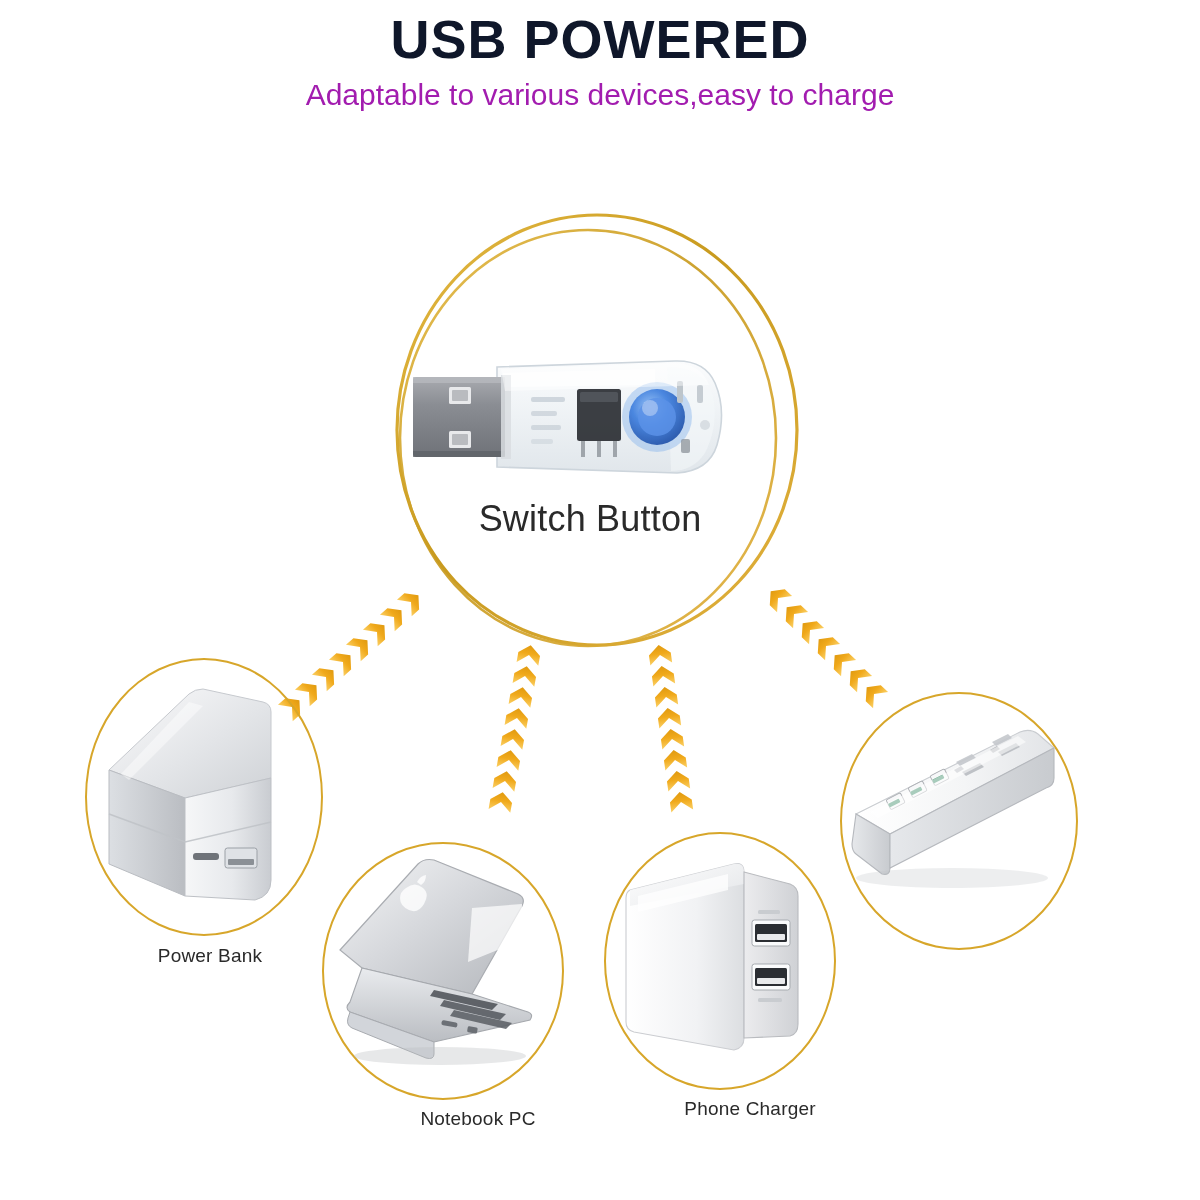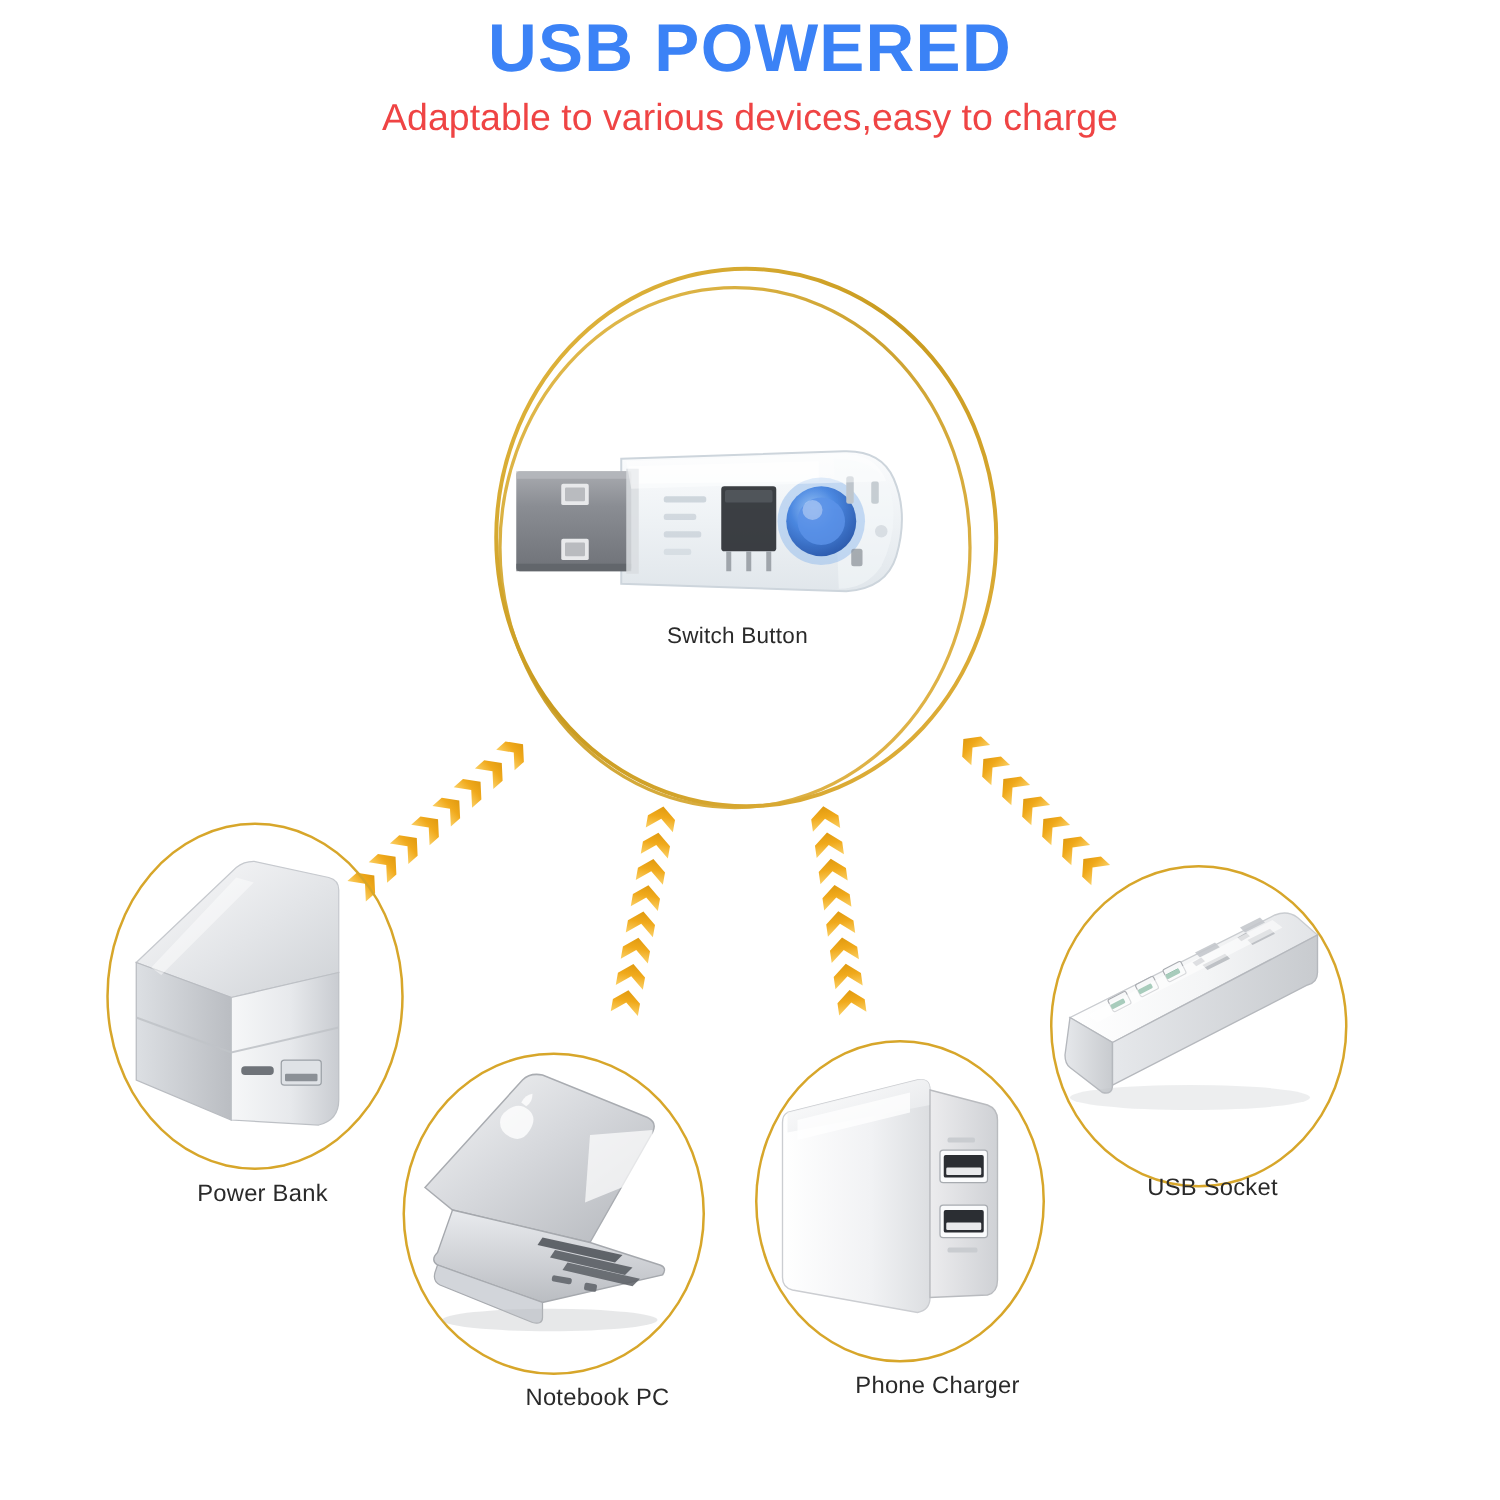--- a/index.html
+++ b/index.html
@@ -25,43 +25,43 @@
     top: 0; left: 0;
     width: 1200px;
     height: 160px;
     text-align: center;
   }
   #title {
     margin-top: 8px;
     font-size: 54px;
     font-weight: bold;
     letter-spacing: 1px;
-    color: #3b82f6;
+    color: #0f172a;
     font-family: "Liberation Sans", sans-serif;
     line-height: 1.15;
   }
   #subtitle {
     margin-top: 8px;
     font-size: 30px;
     font-weight: normal;
-    color: #ef4444;
+    color: #a21caf;
     font-family: "Liberation Sans", sans-serif;
   }
 
   
   .dev-label {
     position: absolute;
     font-size: 19px;
     color: #2a2a2a;
     font-family: "Liberation Sans", sans-serif;
     white-space: nowrap;
     text-align: center;
     letter-spacing: 0.2px;
   }
-  #label-switch  { left: 380px; top: 498px; width: 420px; font-size: 18px; }
+  #label-switch  { left: 380px; top: 498px; width: 420px; font-size: 36px; }
   #label-pbank   { left: 80px;  top: 945px; width: 260px; }
   #label-note    { left: 348px; top: 1108px; width: 260px; }
   #label-charger { left: 605px; top: 1098px; width: 290px; text-align: center; }
   #label-socket  { left: 840px; top: 940px; width: 260px; }
 
   
   #artwork {
     position: absolute;
     inset: 0;
     width: 1200px;
@@ -418,17 +418,16 @@
           <path d="M158 60 l18 -9 l4 4 l-18 9 Z" fill="#b9bcc1"></path>
           <path d="M150 58 l7 -4 l3 3 l-7 4 Z" fill="#b0b3b8"></path>
         </g>
       </g>
 
       <path d="M30 120 L178 44 L186 50 L38 126 Z" fill="#ffffff" opacity="0.55"></path>
 
       <ellipse cx="112" cy="186" rx="96" ry="10" fill="#bfc2c7" opacity="0.28"></ellipse>
     </svg>
   </div>
-  <div class="dev-label" id="label-socket">USB Socket</div>
 
   <div class="dev-label" id="label-switch">Switch Button</div>
 
 </div>
 
 </body></html>

